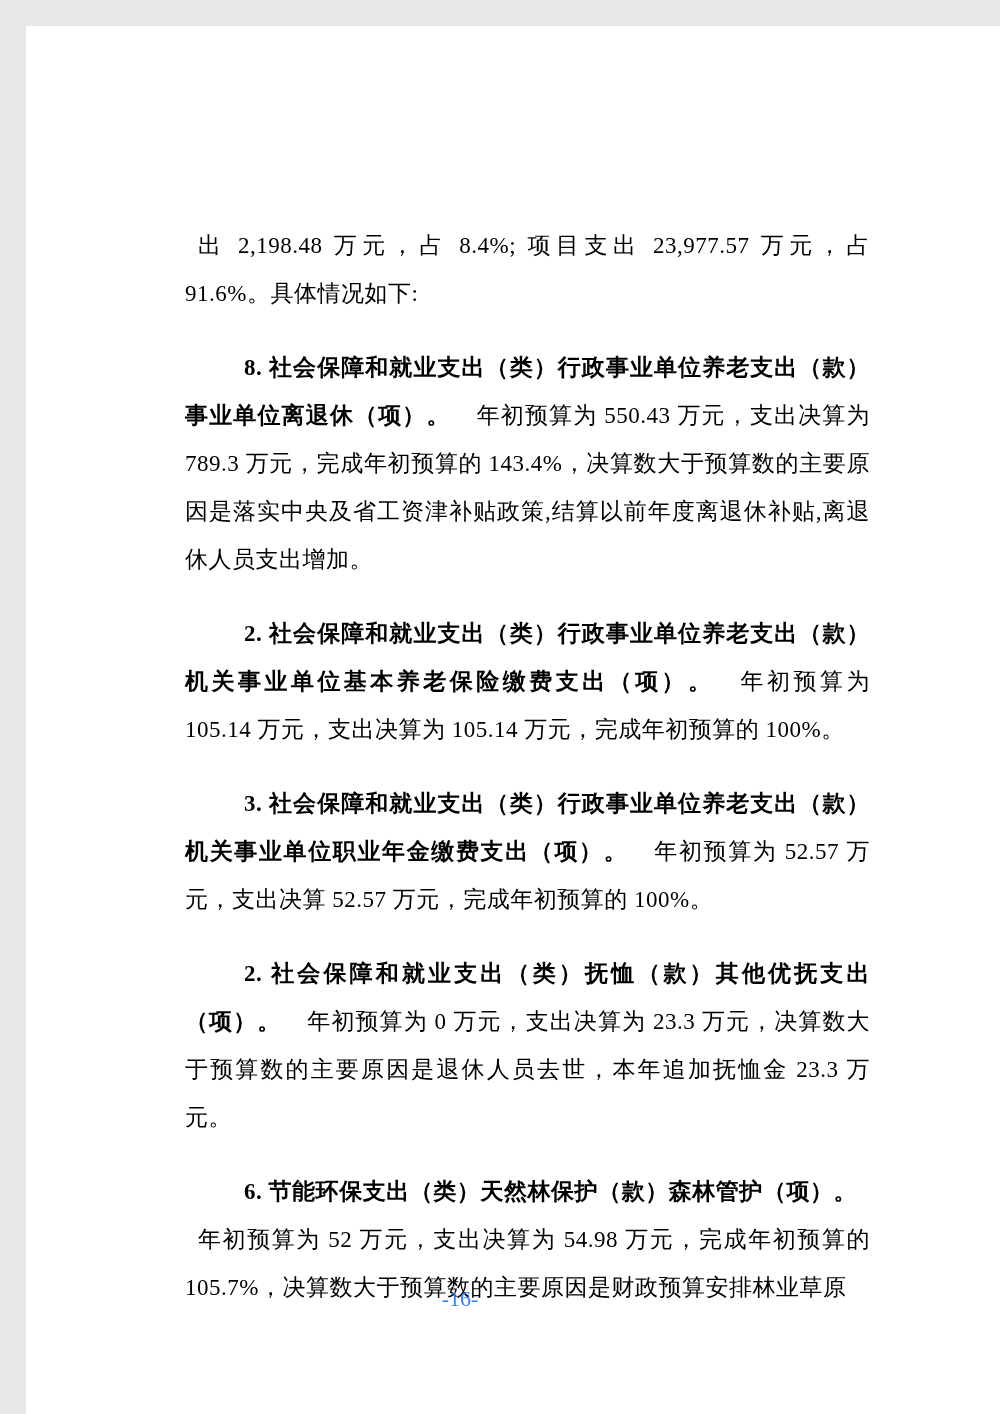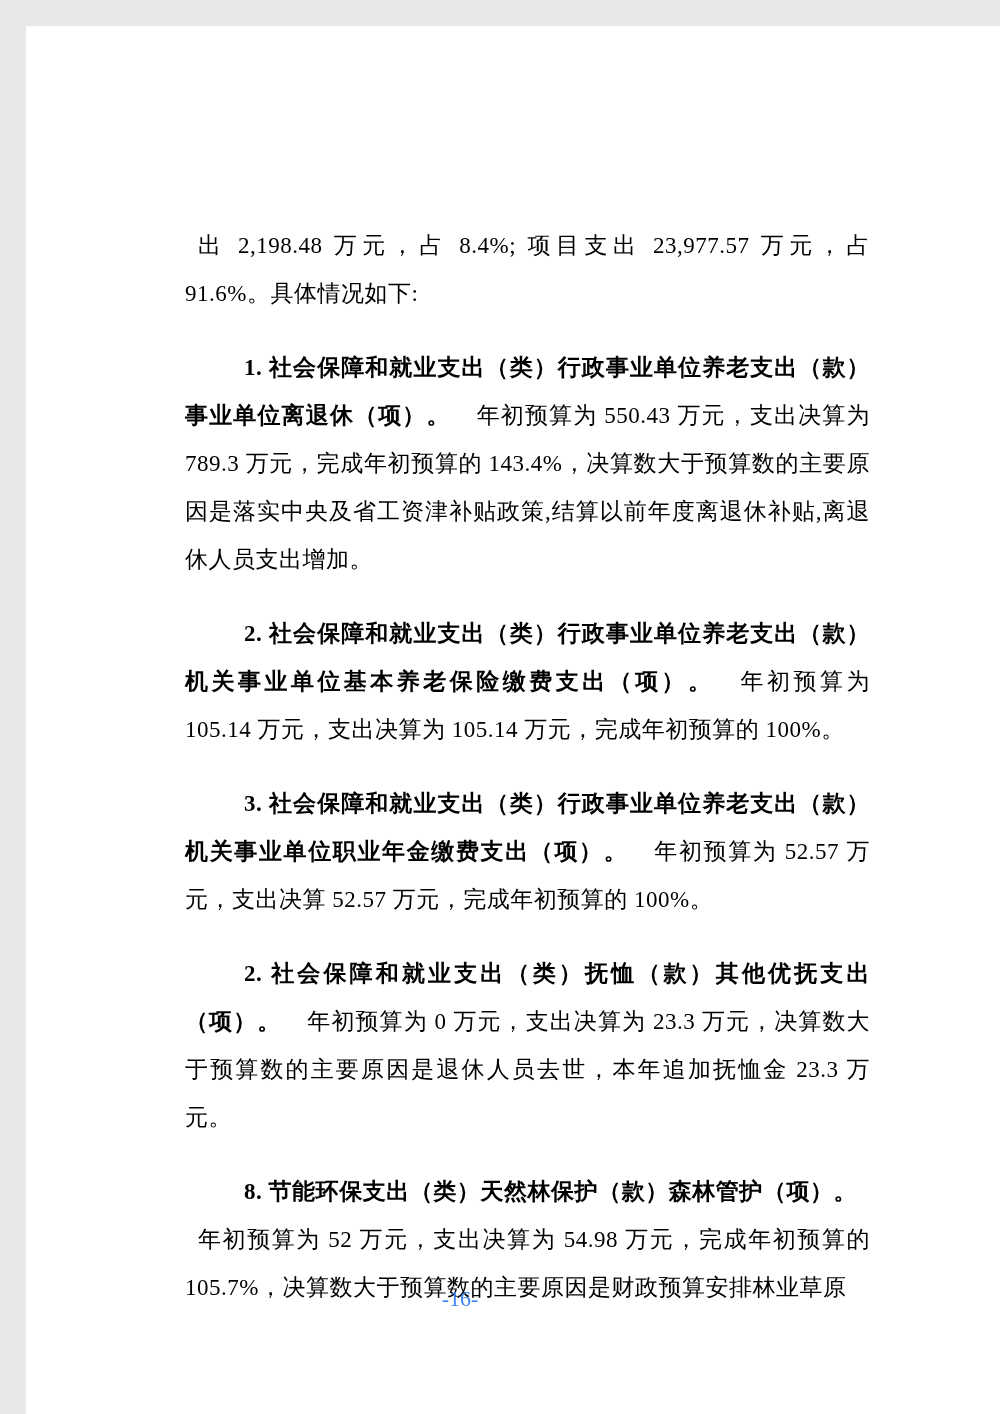--- a/index.html
+++ b/index.html
@@ -42,20 +42,20 @@
     color: #3b82f6;
     font-family: "Liberation Serif", serif;
   }
 </style>
 </head>
 <body>
 
 <div class="page">
   <div class="content">
       <p class="para"><span class="seg">出 2,198.48 万元，占 8.4%; 项目支出 23,977.57 万元，占 91.6%。具体情况如下:</span></p>
-      <p class="para indent"><span class="seg seg-bold">1. 社会保障和就业支出（类）行政事业单位养老支出（款）事业单位离退休（项）。</span><span class="seg">年初预算为 550.43 万元，支出决算为 789.3 万元，完成年初预算的 143.4%，决算数大于预算数的主要原因是落实中央及省工资津补贴政策,结算以前年度离退休补贴,离退休人员支出增加。</span></p>
+      <p class="para indent"><span class="seg seg-bold">8. 社会保障和就业支出（类）行政事业单位养老支出（款）事业单位离退休（项）。</span><span class="seg">年初预算为 550.43 万元，支出决算为 789.3 万元，完成年初预算的 143.4%，决算数大于预算数的主要原因是落实中央及省工资津补贴政策,结算以前年度离退休补贴,离退休人员支出增加。</span></p>
       <p class="para indent"><span class="seg seg-bold">2. 社会保障和就业支出（类）行政事业单位养老支出（款）机关事业单位基本养老保险缴费支出（项）。</span><span class="seg">年初预算为 105.14 万元，支出决算为 105.14 万元，完成年初预算的 100%。</span></p>
       <p class="para indent"><span class="seg seg-bold">3. 社会保障和就业支出（类）行政事业单位养老支出（款）机关事业单位职业年金缴费支出（项）。</span><span class="seg">年初预算为 52.57 万元，支出决算 52.57 万元，完成年初预算的 100%。</span></p>
       <p class="para indent"><span class="seg seg-bold">2. 社会保障和就业支出（类）抚恤（款）其他优抚支出（项）。</span><span class="seg">年初预算为 0 万元，支出决算为 23.3 万元，决算数大于预算数的主要原因是退休人员去世，本年追加抚恤金 23.3 万元。</span></p>
-      <p class="para indent"><span class="seg seg-bold">8. 节能环保支出（类）天然林保护（款）森林管护（项）。</span><span class="seg">年初预算为 52 万元，支出决算为 54.98 万元，完成年初预算的 105.7%，决算数大于预算数的主要原因是财政预算安排林业草原</span></p>
+      <p class="para indent"><span class="seg seg-bold">6. 节能环保支出（类）天然林保护（款）森林管护（项）。</span><span class="seg">年初预算为 52 万元，支出决算为 54.98 万元，完成年初预算的 105.7%，决算数大于预算数的主要原因是财政预算安排林业草原</span></p>
     </div>
   <div class="page-number">-16-</div>
 </div>
 
 </body></html>

